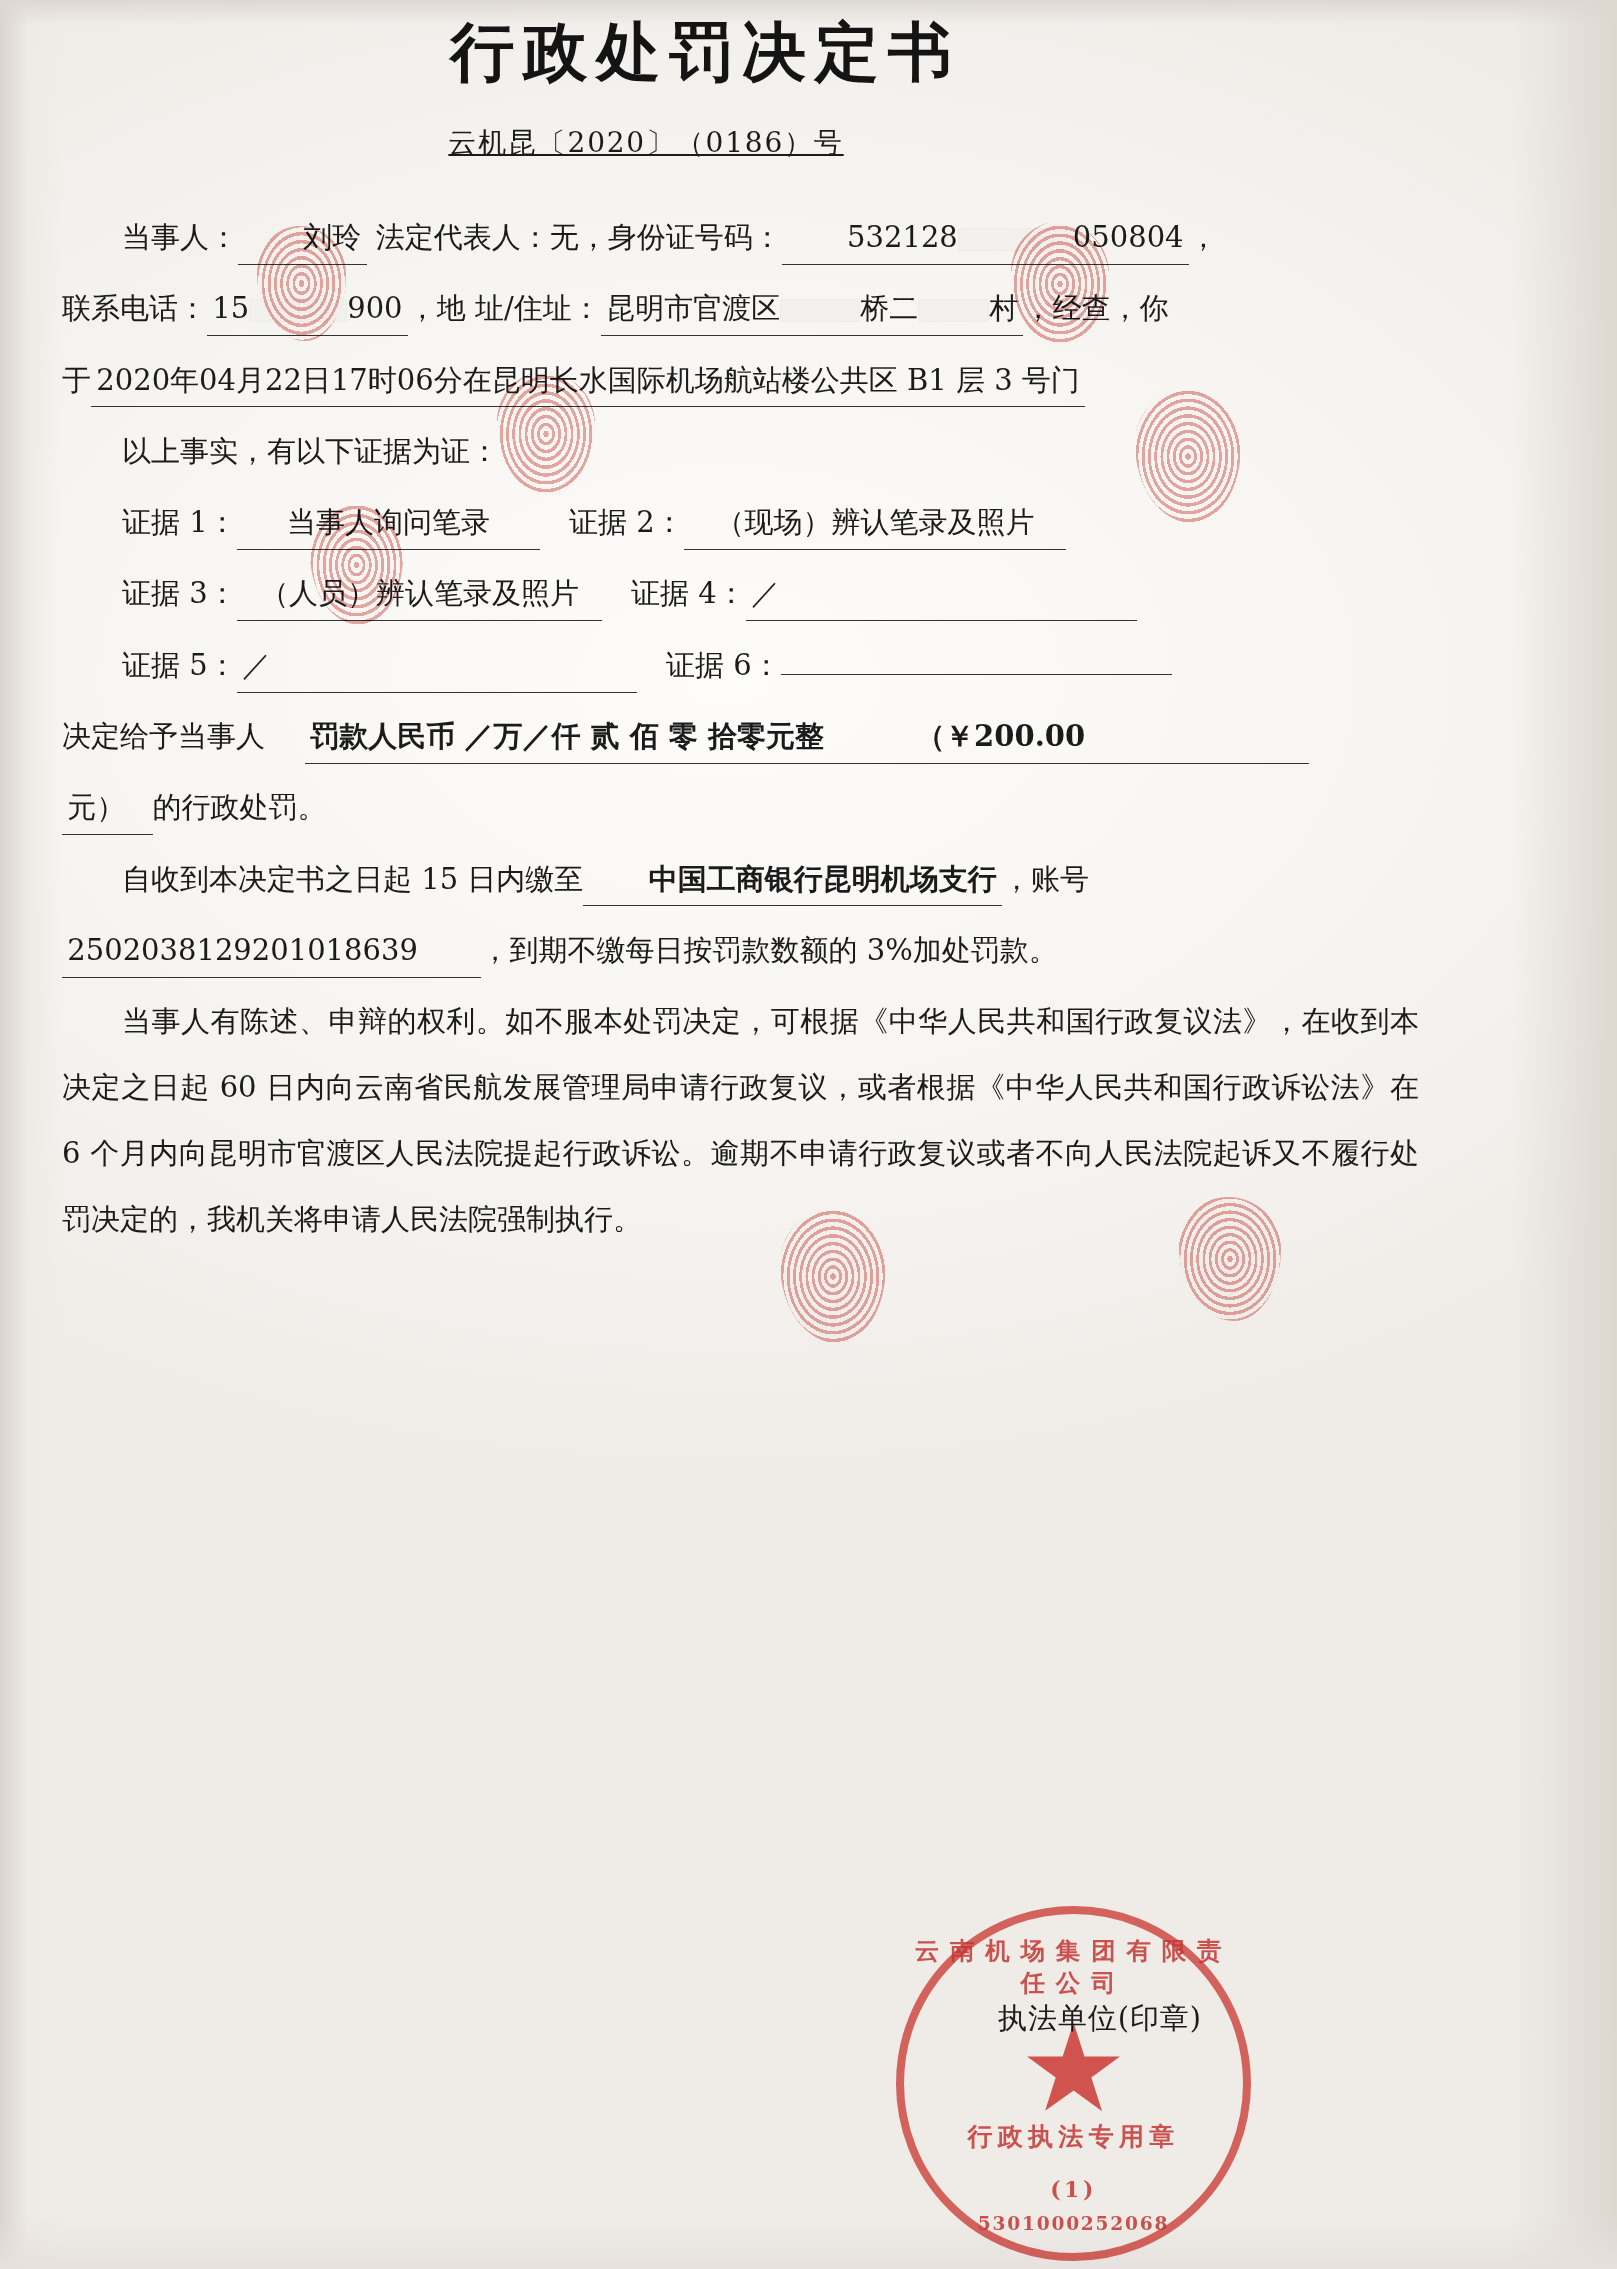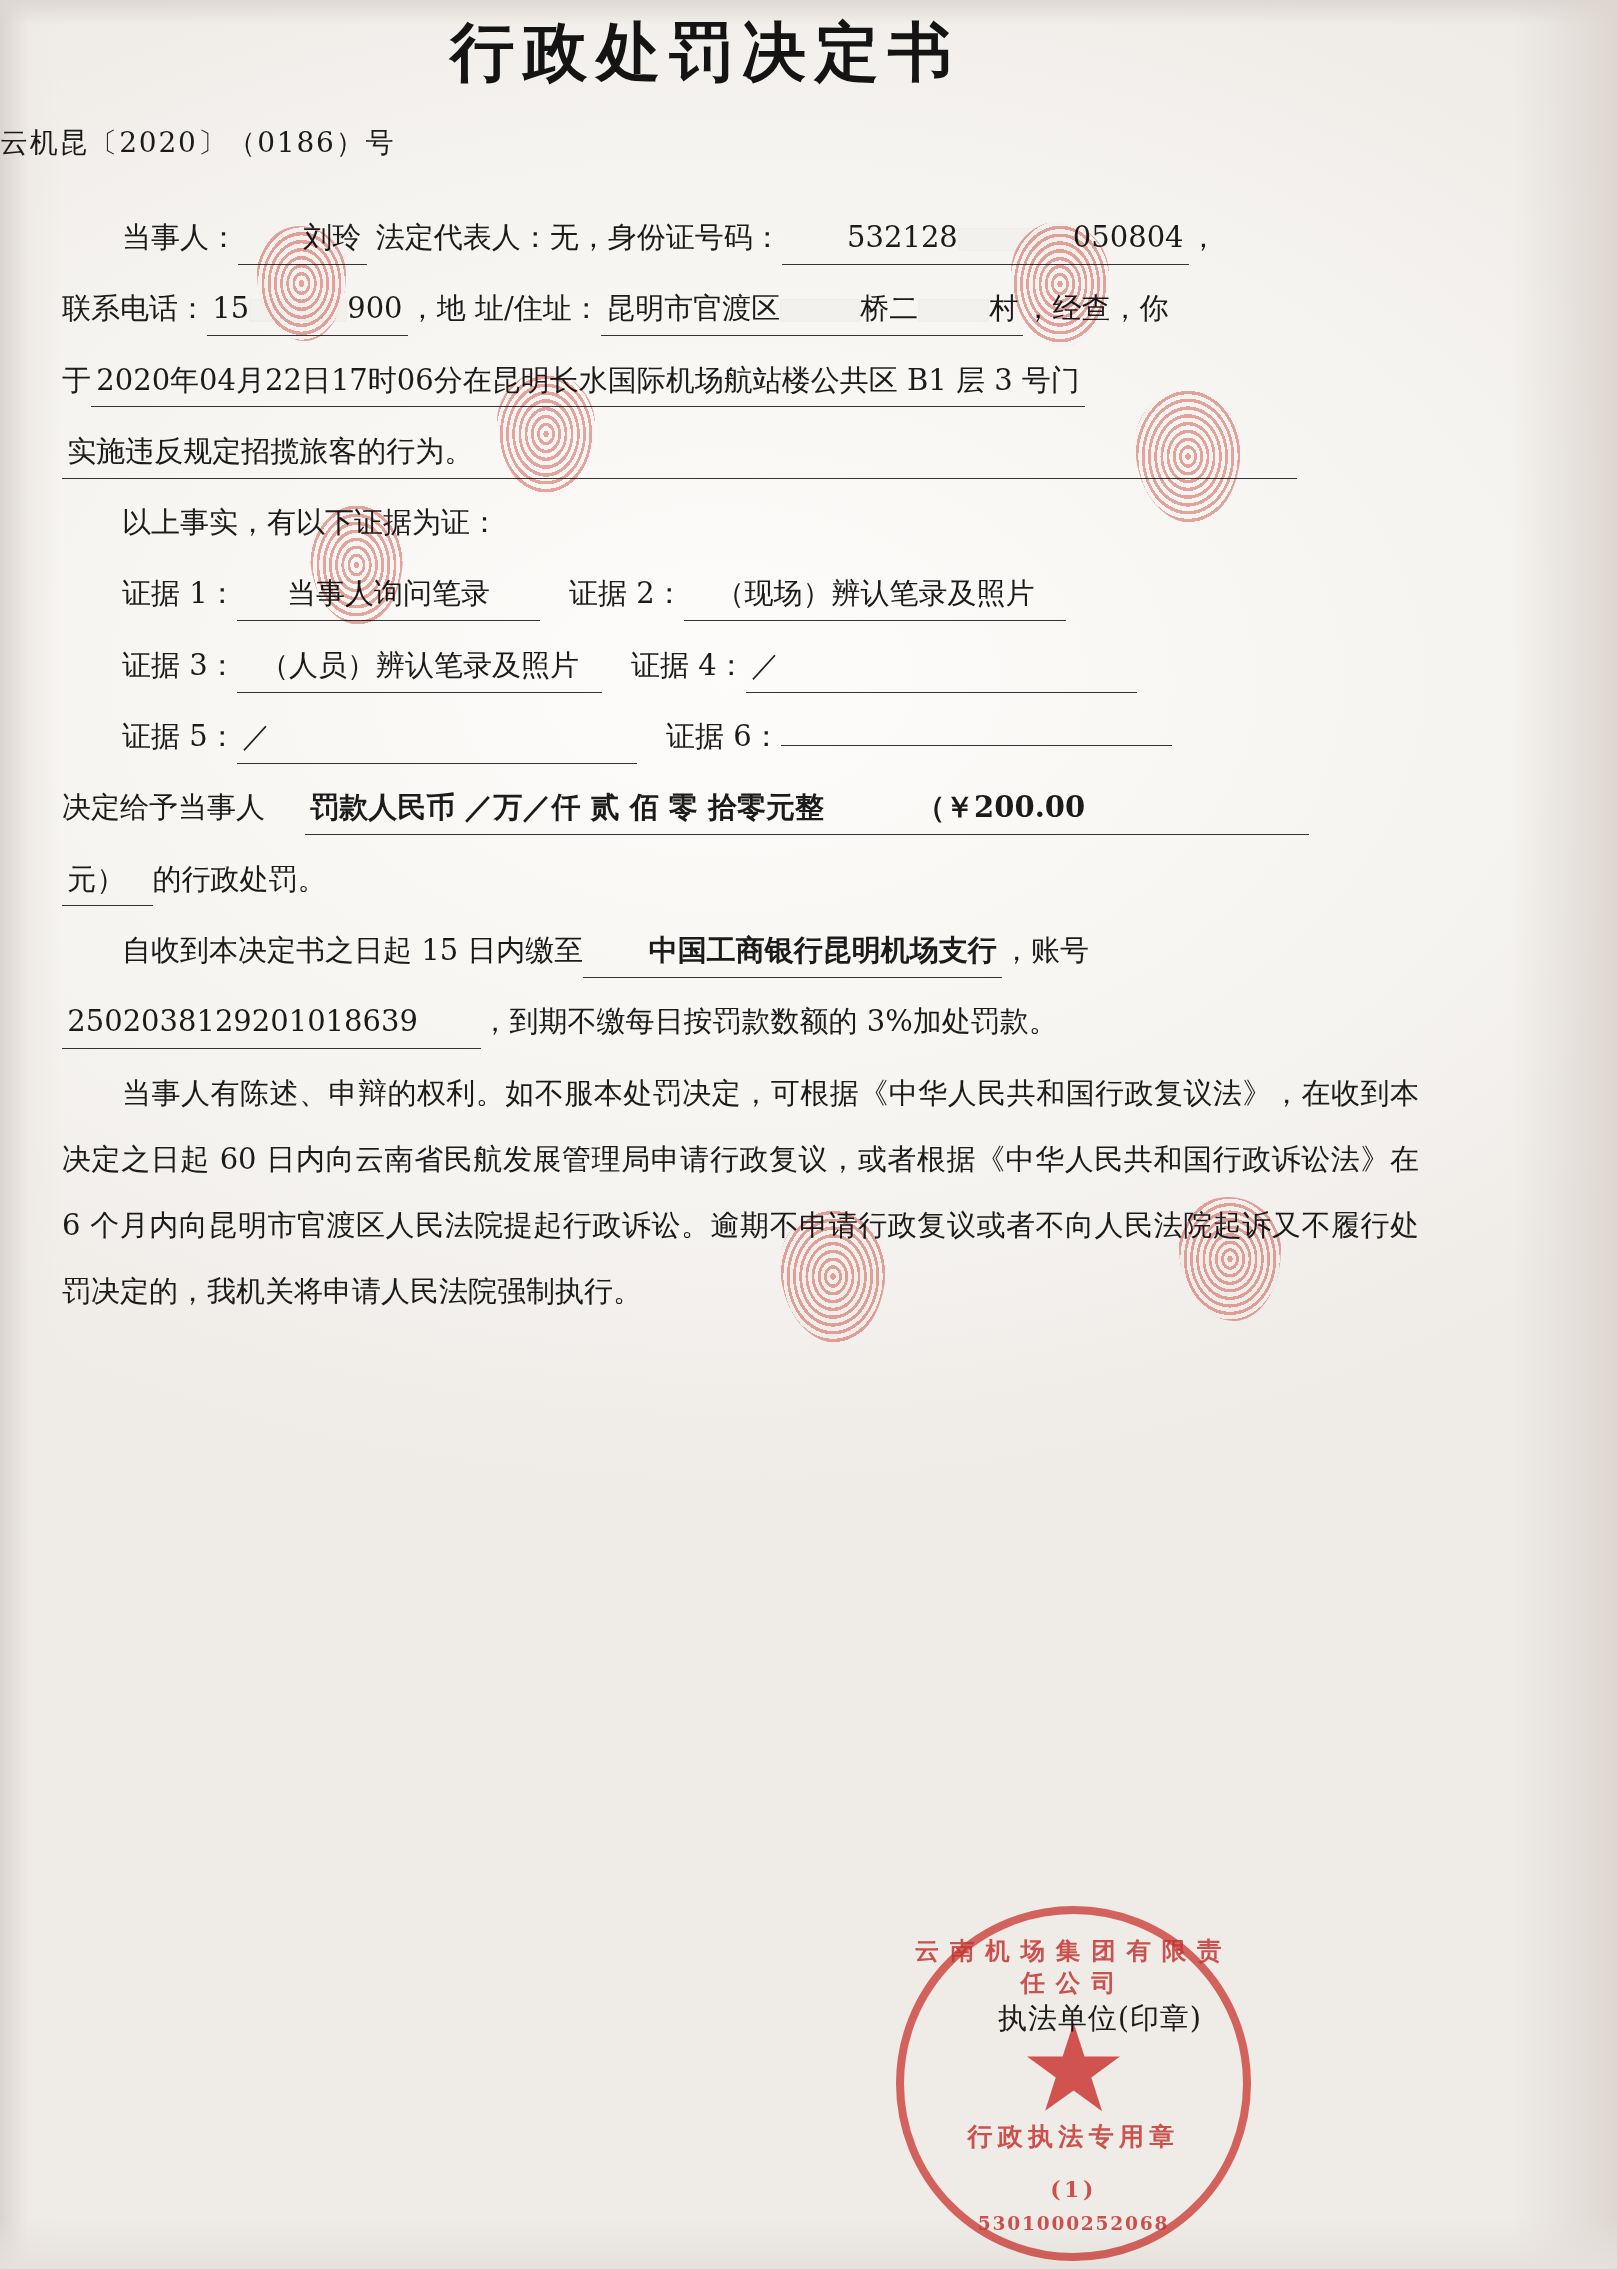--- a/index.html
+++ b/index.html
@@ -68,22 +68,24 @@
     font-size: 64px;
     letter-spacing: 8.9px;
     color: #141414;
   }
 
   .doc-number {
     position: absolute;
     top: 124px;
     left: 0;
     width: 1292px;
+    text-align: center;
     font-size: 28px;
     letter-spacing: 1.8px;
+    text-decoration: underline;
   }
 
   .body {
     position: absolute;
     left: 62px;
     top: 204px;
     width: 1357px;
     font-size: 29px;
     line-height: 66px;
   }
@@ -235,23 +237,20 @@
     </div>
 
     <div class="p">
       <span>联系电话：</span><span class="u"><span>15</span><span class="redacted" style="width:98px"></span><span>900</span></span><span>，地 址/住址：</span><span class="u"><span>昆明市官渡区</span><span class="redacted" style="width:80px"></span><span>桥二</span><span class="redacted" style="width:71px"></span><span>村</span></span><span>，经查，你</span>
     </div>
 
     <div class="p">
       <span>于</span><span class="u"><span>2020</span><span>年</span><span>04</span><span>月</span><span>22</span><span>日</span><span>17</span><span>时</span><span>06</span><span>分在</span><span>昆明长水国际机场航站楼公共区 B1 层 3 号门</span></span>
     </div>
 
-    <div class="p">
-      <span class="u u-blank-xl" style="min-width:1224px; text-align:left;">实施违反规定招揽旅客的行为。</span>
-    </div>
 
     <div class="p indent">以上事实，有以下证据为证：</div>
 
     <div class="p">
       <span class="evidence-label" style="padding-left:60px">证据 1：</span><span class="u u-long">当事人询问笔录</span>
       <span class="evidence-label2">证据 2：</span><span class="u u-long" style="min-width:372px">（现场）辨认笔录及照片</span>
     </div>
 
     <div class="p">
       <span class="evidence-label" style="padding-left:60px">证据 3：</span><span class="u u-long" style="min-width:355px">（人员）辨认笔录及照片</span>

